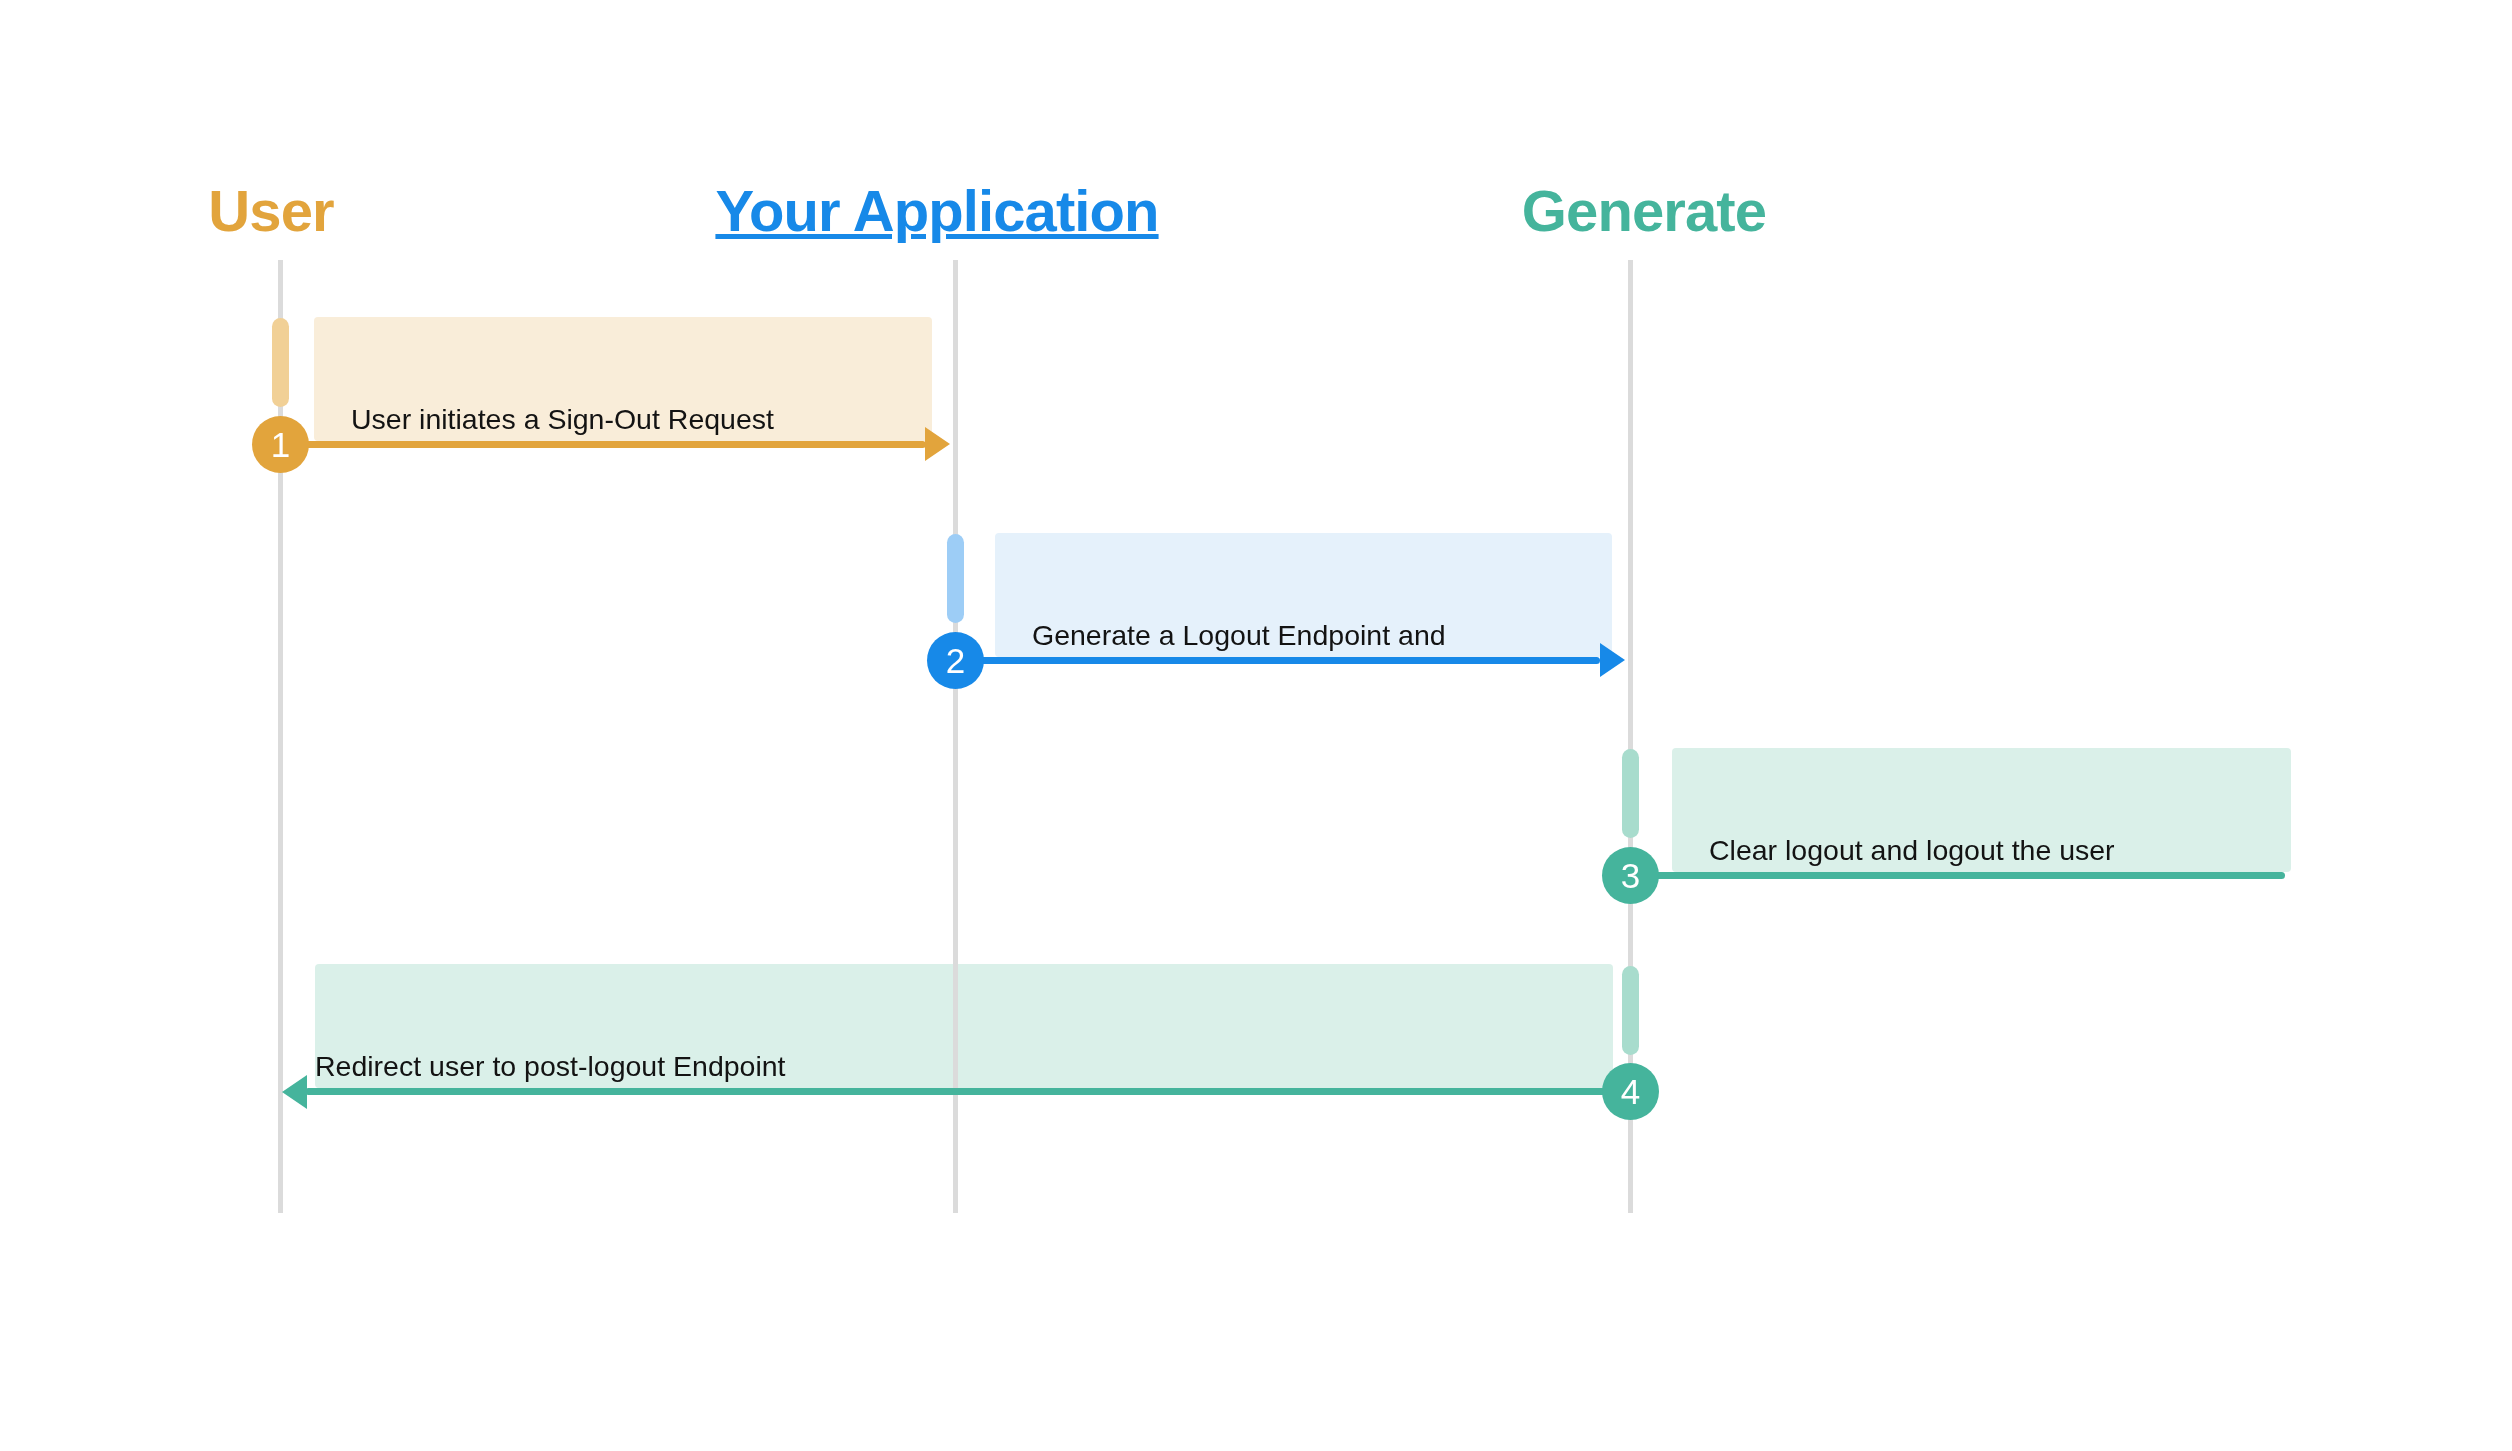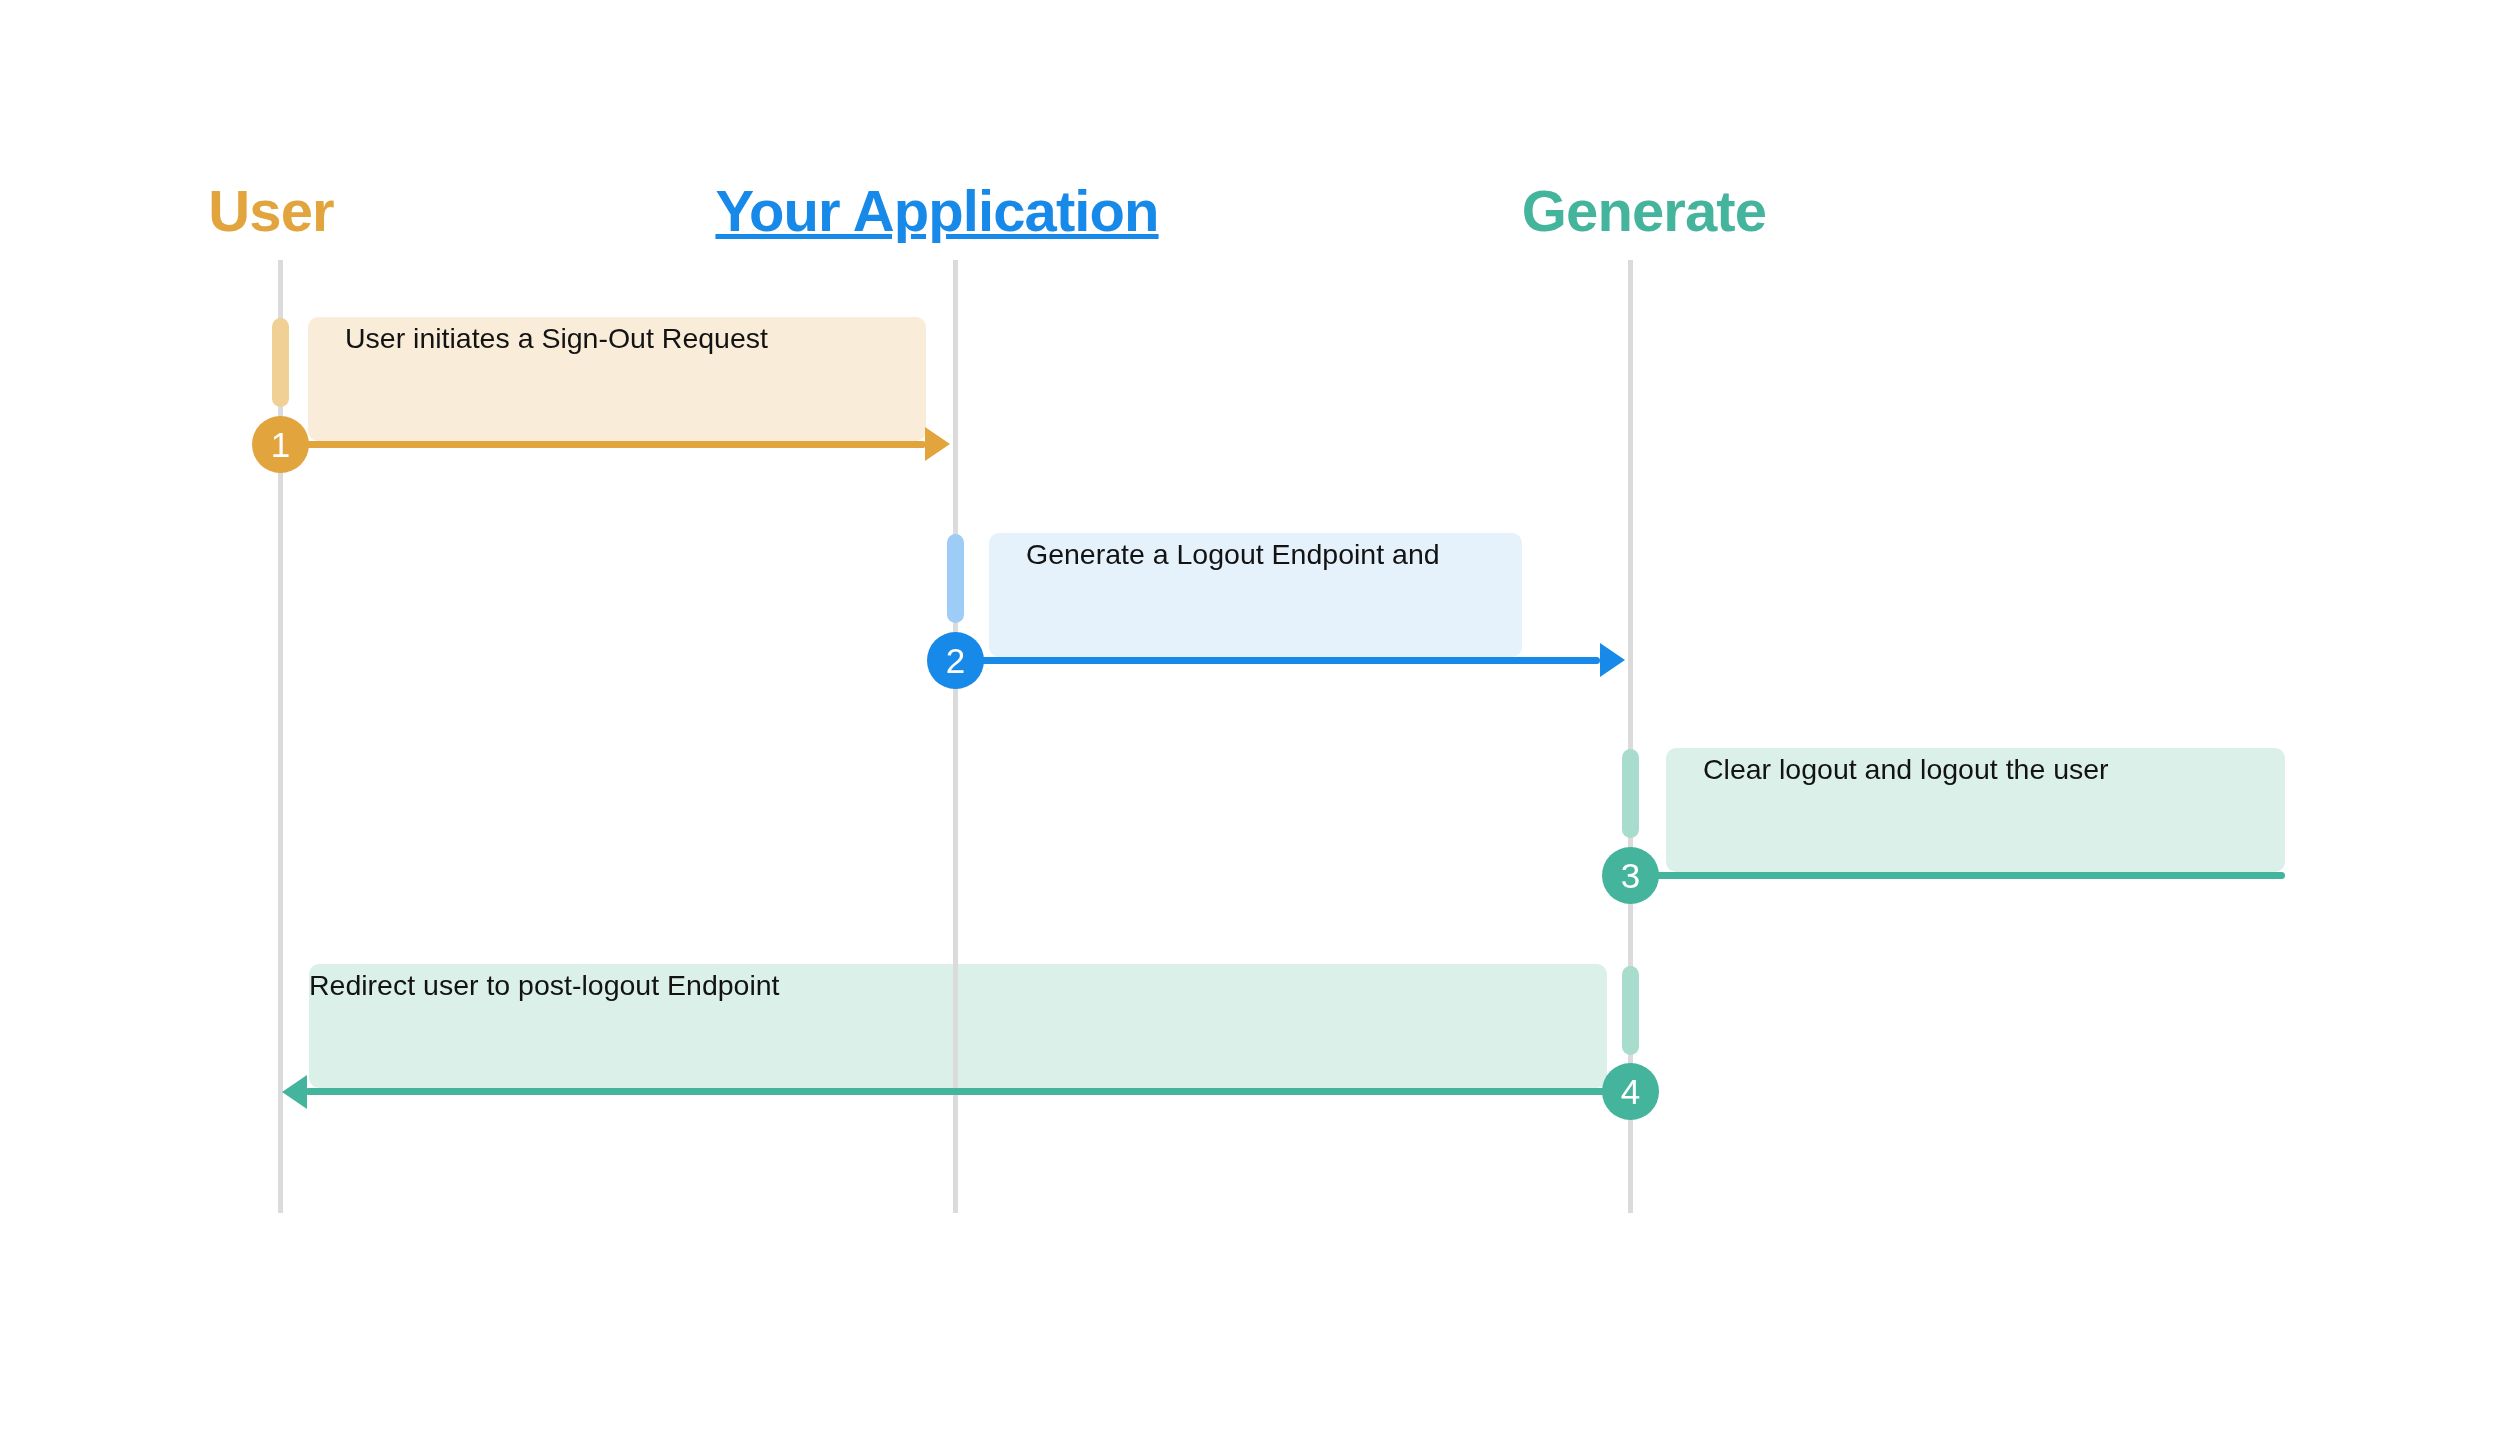--- a/index.html
+++ b/index.html
@@ -40,32 +40,33 @@
     background: var(--lifeline);
     z-index: 2;
   }
   .lifeline-user     { left: 278px; }
   .lifeline-app      { left: 953px; }
   .lifeline-scalekit { left: 1628px; }
 
   
   .msg-box {
     position: absolute;
-    border-radius: 10px;
+    border-radius: 4px;
     display: flex;
     flex-direction: column;
-    justify-content: flex-start;
+    justify-content: flex-end;
     box-sizing: border-box;
     color: var(--message-text);
     font-size: 28.5px;
     line-height: 43px;
     z-index: 1;
+    margin-left: 6px;
   }
   .box-1 { left: 308px;  top: 317px;  width: 618px;  height: 124px; padding-left: 37px;  background: var(--user-box); }
-  .box-2 { left: 989px; top: 533px;  width: 533px;  height: 124px; padding-left: 37px;  background: var(--app-box); gap: 18px; }
+  .box-2 { left: 989px; top: 533px;  width: 617px;  height: 124px; padding-left: 37px;  background: var(--app-box); gap: 18px; }
   .box-3 { left: 1666px; top: 748px; width: 619px;  height: 124px; padding-left: 37px;  background: var(--scalekit-box); }
   .box-4 { left: 309px;  top: 964px; width: 1298px; height: 124px; background: var(--scalekit-box); }
 
   
   .pill {
     position: absolute;
     width: 17.3px;
     height: 89px;
     border-radius: 8.7px;
     z-index: 3;

